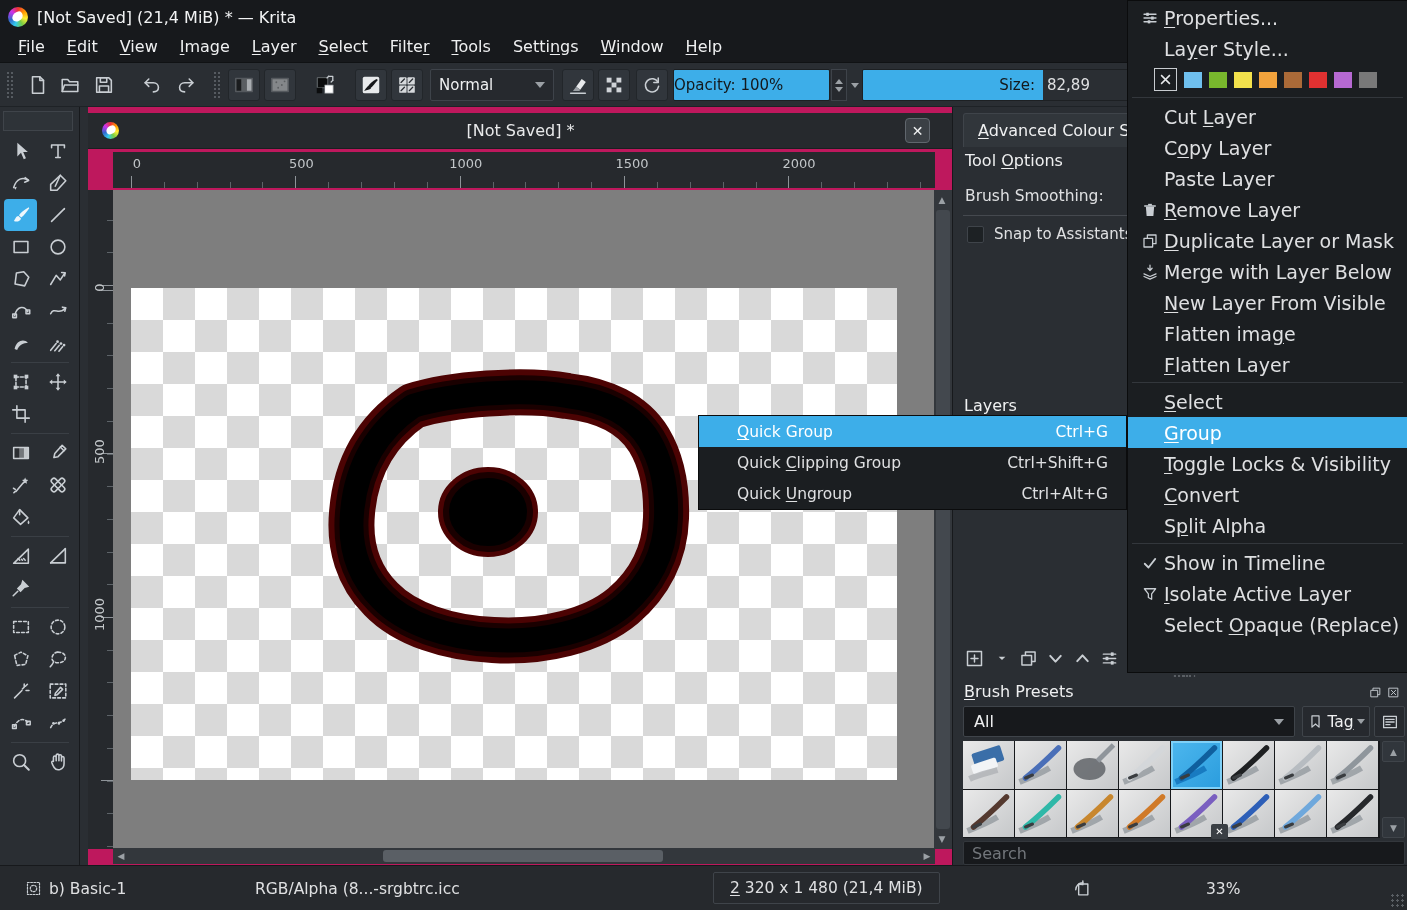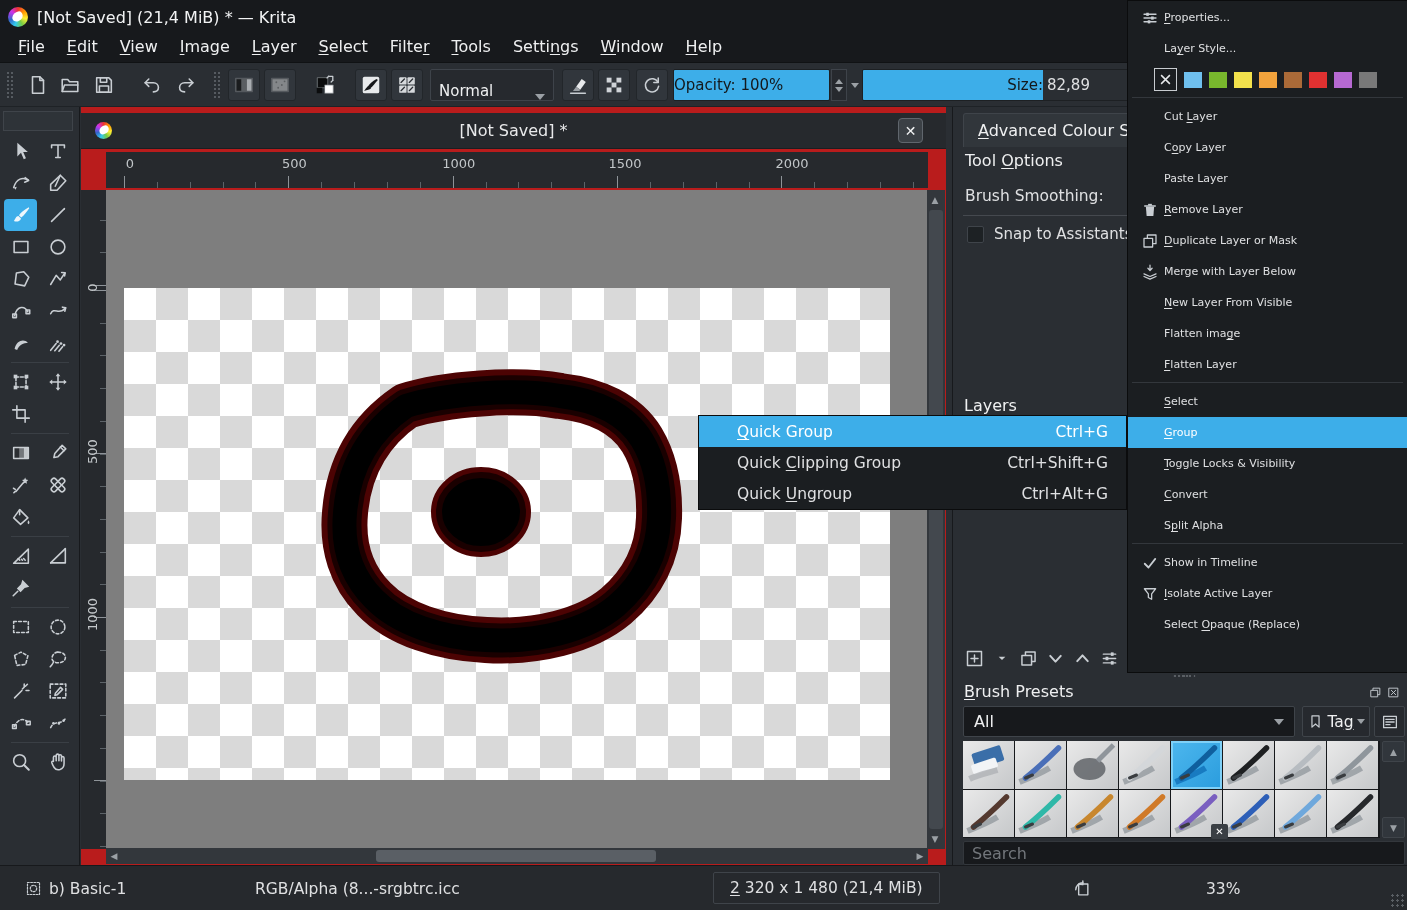--- a/index.html
+++ b/index.html
@@ -20,41 +20,41 @@
   #titlebar .title { font-size:16px; color:#f2f3f4; }
 
   #menubar { position:absolute; left:0; top:34px; width:1407px; height:29px; background:#17191c; display:flex; padding-left:7px; border-bottom:1px solid #101214; }
   .menu-item { padding:3px 11px; font-size:16px; color:#eff0f1; cursor:default; }
 
   #toolbar { position:absolute; left:0; top:63px; width:1407px; height:44px; background:#2a2e33; border-bottom:1px solid #1e2226; }
   .tb-abs { position:absolute; top:6px; height:32px; display:flex; align-items:center; justify-content:center; }
   .grip { width:8px; background-image:radial-gradient(#565b61 1px, transparent 1.3px); background-size:4px 4px; height:28px; top:8px; }
   .flatbtn { width:24px; }
   .btn { width:32px; background:#31363c; border:1px solid #22262a; border-radius:3px; }
-  .combo { background:#26292e; border:1px solid #3e434a; border-radius:2px; display:flex; align-items:flex-end; padding:0 8px; gap:8px; color:#eff0f1; }
+  .combo { background:#26292e; border:1px solid #3e434a; border-radius:2px; display:flex; align-items:center; padding:0 8px; gap:8px; color:#eff0f1; }
   .caret { width:0; height:0; border-left:5px solid transparent; border-right:5px solid transparent; border-top:6px solid #9ba0a5; }
   .kslider { border:1px solid #1d2023; border-radius:2px; overflow:hidden; display:flex; color:#14181b; font-size:15px; }
   .kslider .fill { background:#3daee9; height:100%; display:flex; align-items:center; }
   .spinbox { width:16px; background:#26292e; border:1px solid #3e434a; flex-direction:column; gap:3px; }
   .tri-up { width:0; height:0; border-left:4px solid transparent; border-right:4px solid transparent; border-bottom:5px solid #9ba0a5; }
   .tri-dn { width:0; height:0; border-left:4px solid transparent; border-right:4px solid transparent; border-top:5px solid #9ba0a5; }
 
   
   #toolbox { position:absolute; left:0; top:107px; width:80px; height:758px; background:#2a2e33; border-right:1px solid #17191c; }
   #toolbox-handle { position:absolute; left:3px; top:4px; width:70px; height:20px; border:1px solid #3f444a; background:#2e3338; }
   #tools { position:absolute; left:2px; top:28px; width:76px; display:flex; flex-wrap:wrap; }
   .tool { width:33px; height:32px; display:flex; align-items:center; justify-content:center; margin:0 2px; border-radius:4px; }
   .tool.sel { background:#3daee9; }
   .tool.sel svg { stroke:#10405c; }
   .tool.sel svg [fill="#c9ced3"] { fill:#eef7fc; }
   .tbx-sep { width:70px; height:7px; margin:0 3px; position:relative; }
   .tbx-sep::after { content:""; position:absolute; left:6px; right:6px; top:3px; border-top:1px solid #3a3f45; }
 
   
-  #canvas-area { position:absolute; left:81px; top:107px; width:865px; height:758px; background:#b91c1c; }
+  #canvas-area { position:absolute; left:88px; top:107px; width:865px; height:758px; background:#be185d; }
   #doc-tabbar { position:absolute; left:0; top:6px; width:865px; height:36px; background:#26292d; border-bottom:1px solid #1b1e21; display:flex; align-items:center; }
   #doc-tab-title { position:absolute; left:0; right:0; text-align:center; font-size:16px; color:#e8e9ea; }
   #doc-tab-icon { position:absolute; left:14px; top:9px; width:17px; height:17px; }
   #doc-close { position:absolute; right:23px; top:5px; width:25px; height:25px; background:#3b4045; border:1px solid #60666d; border-radius:4px; color:#f2f3f4; font-weight:bold; font-size:14px; display:flex; align-items:center; justify-content:center; }
 
   #hruler { position:absolute; left:25px; top:45px; width:822px; height:36px; background:#26292d; overflow:hidden; }
   #vruler { position:absolute; left:0px; top:83px; width:25px; height:659px; background:#26292d; overflow:hidden; }
   .ruler-lab { position:absolute; color:#c2c6c9; font-size:13px; }
   #hruler .ticks-min { position:absolute; bottom:0; left:0; right:0; height:6px; background:repeating-linear-gradient(90deg,#5d6368 0,#5d6368 1px,transparent 1px,transparent 32.87px); background-position-x:18px; }
   #hruler .ticks-maj { position:absolute; bottom:0; left:0; right:0; height:12px; background:repeating-linear-gradient(90deg,#8e9398 0,#8e9398 1px,transparent 1px,transparent 164.33px); background-position-x:18px; }
@@ -118,21 +118,21 @@
   #bp-search::placeholder { color:#72767b; }
 
   
   #statusbar { position:absolute; left:0; top:865px; width:1407px; height:45px; background:#26292d; border-top:1px solid #17191c; }
   #statusbar .sb-item { position:absolute; top:0; height:45px; display:flex; align-items:center; font-size:15.5px; color:#dfe0e2; }
   #sb-dims { border:1px solid #3f444a; border-radius:2px; top:6px !important; height:32px !important; padding:0 16px; }
   #sb-grip { position:absolute; right:3px; bottom:3px; width:14px; height:14px; background-image:radial-gradient(#5a5f64 1px, transparent 1.2px); background-size:5px 5px; }
 
   
   #ctxmenu { position:absolute; left:1127px; top:0; width:280px; height:673px; background:#1b1e21; border:1px solid #0b0c0d; border-right:none; z-index:101; padding-top:1px; }
-  .m-item { height:31px; display:flex; align-items:center; padding-left:8px; font-size:11px; color:#dfe0e2; }
+  .m-item { height:31px; display:flex; align-items:center; padding-left:8px; font-size:19px; color:#dfe0e2; }
   .m-item .m-ico { width:28px; display:flex; align-items:center; justify-content:center; flex:0 0 28px; }
   .m-item.hl { background:#3daee9; color:#ffffff; }
   .m-sep { height:6px; position:relative; }
   .m-sep::after { content:""; position:absolute; left:4px; right:4px; top:2px; border-top:1px solid #33373c; }
   .m-swatches { height:31px; display:flex; align-items:center; padding-left:26px; gap:7px; }
   .m-swatches .none { width:23px; height:23px; border:1.5px solid #c8ccd0; display:flex; align-items:center; justify-content:center; }
   .m-swatches .sw { width:18px; height:16px; }
   #submenu { position:absolute; left:698px; top:415px; width:429px; height:95px; background:#1b1e21; border:1px solid #0b0c0d; z-index:100; }
   .sm-item { height:31px; display:flex; align-items:center; padding:0 18px 0 38px; font-size:15.5px; color:#dfe0e2; }
   .sm-item.hl { background:#3daee9; color:#ffffff; }
@@ -301,21 +301,21 @@
       </div>
   </div>
   <div class="tb-abs spinbox" style="left:831px">
       <span class="tri-up"></span>
       <span class="tri-dn"></span>
     </div>
   <div class="tb-abs" style="left:848px;width:14px">
       <span class="caret" style="border-left-width:4px;border-right-width:4px;border-top-width:5px"></span>
     </div>
   <div class="tb-abs kslider" style="left:862px;width:300px">
-    <div class="fill" style="width:180px;justify-content:flex-end;padding-right:0">
+    <div class="fill" style="width:180px;justify-content:flex-end;padding-right:8px">
         <span>Size:</span>
       </div>
     <div style="flex:1;display:flex;align-items:center;padding-left:4px;color:#dfe0e2">
         <span>82,89</span>
       </div>
   </div>
 </div>
 
 <div id="toolbox">
   <div id="toolbox-handle"></div>

